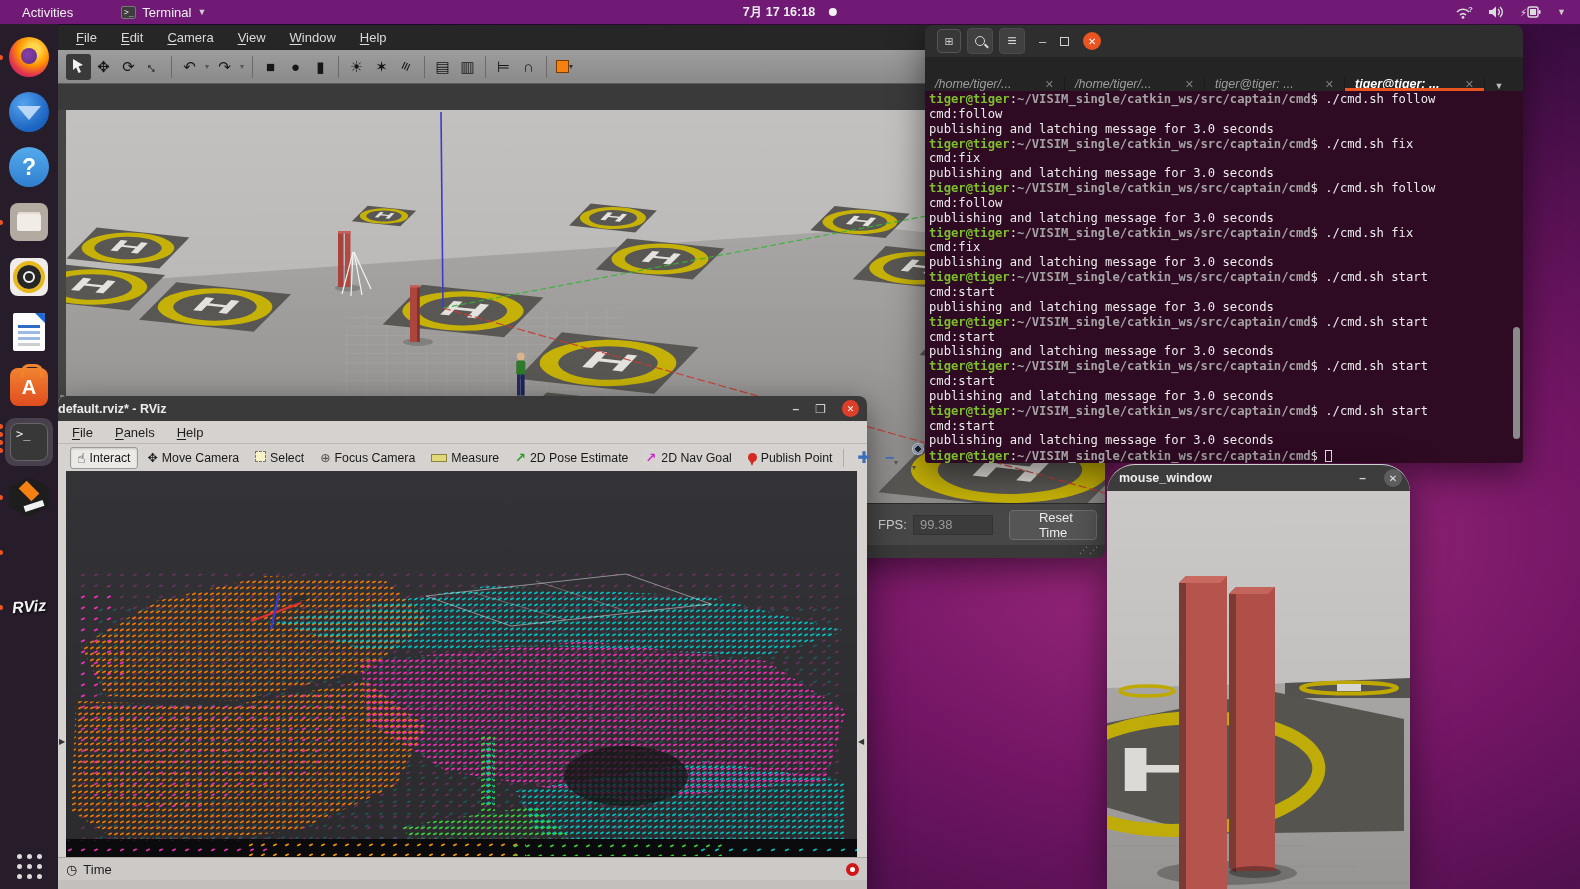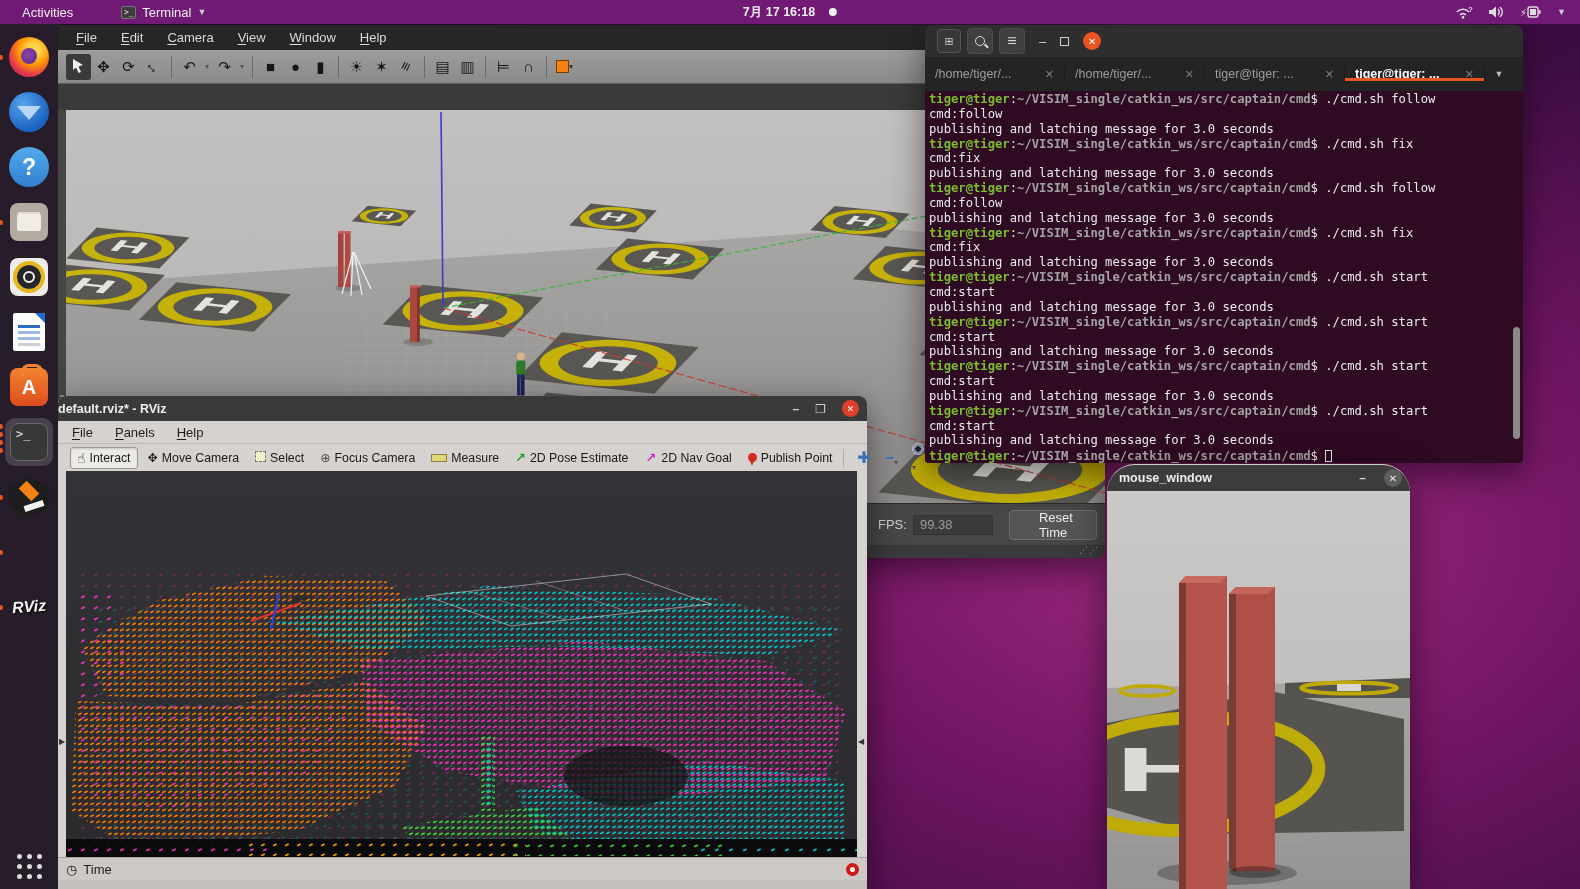--- a/index.html
+++ b/index.html
@@ -116,21 +116,21 @@
   #t-title { flex:1; text-align:center; color:#f2f2f2; font-weight:bold; font-size:12.5px; }
   .t-hbtn { width:26px; height:26px; border-radius:4px; background:#404040; border:1px solid #4c4c4c;
     display:flex; align-items:center; justify-content:center; margin-left:6px; color:#d8d8d8; }
   .t-glyph { color:#cfcfcf; font-size:13px; margin-left:14px; }
   .t-max { width:9px; height:9px; border:1px solid #cfcfcf; display:inline-block; }
   #t-close { width:18px; height:18px; border-radius:50%; background:#e95420; color:#fff; font-size:10px;
     display:flex; align-items:center; justify-content:center; margin-left:14px; }
   .mag { width:10px; height:10px; border:1.6px solid #d8d8d8; border-radius:50%; position:relative; }
   .mag::after { content:""; position:absolute; width:5px; height:1.6px; background:#d8d8d8;
     right:-5px; bottom:-2px; transform:rotate(45deg); }
-  #t-tabs { height:34px; background:#242424; display:flex; align-items:center; }
+  #t-tabs { height:34px; background:#242424; display:flex; align-items:flex-end;font-style:italic; }
   .t-tab { width:140px; display:flex; align-items:center; justify-content:space-between; padding:0 10px;
     color:#9d9d9d; font-size:12.5px; border-right:1px solid #1c1c1c; position:relative; }
   .t-tab.active { color:#fff; font-weight:bold; }
   .t-tab.active::after { content:""; position:absolute; left:0; right:0; bottom:0; height:3px; background:#e95420; }
   .t-tab .x { color:#7f7f7f; font-size:11px; }
   #t-tab-dd { width:28px; display:flex; align-items:center; justify-content:center; color:#bbb; font-size:9px; }
   #t-body { height:372px; background:#2f0a23; color:#ececec; font-family:"DejaVu Sans Mono",monospace;
     font-size:12.2px; line-height:14.85px; padding:1px 0 0 4px; white-space:pre; overflow:hidden;
     border-radius:0 0 4px 4px; position:relative; }
   .pu { color:#7cbe2e; font-weight:bold; }

